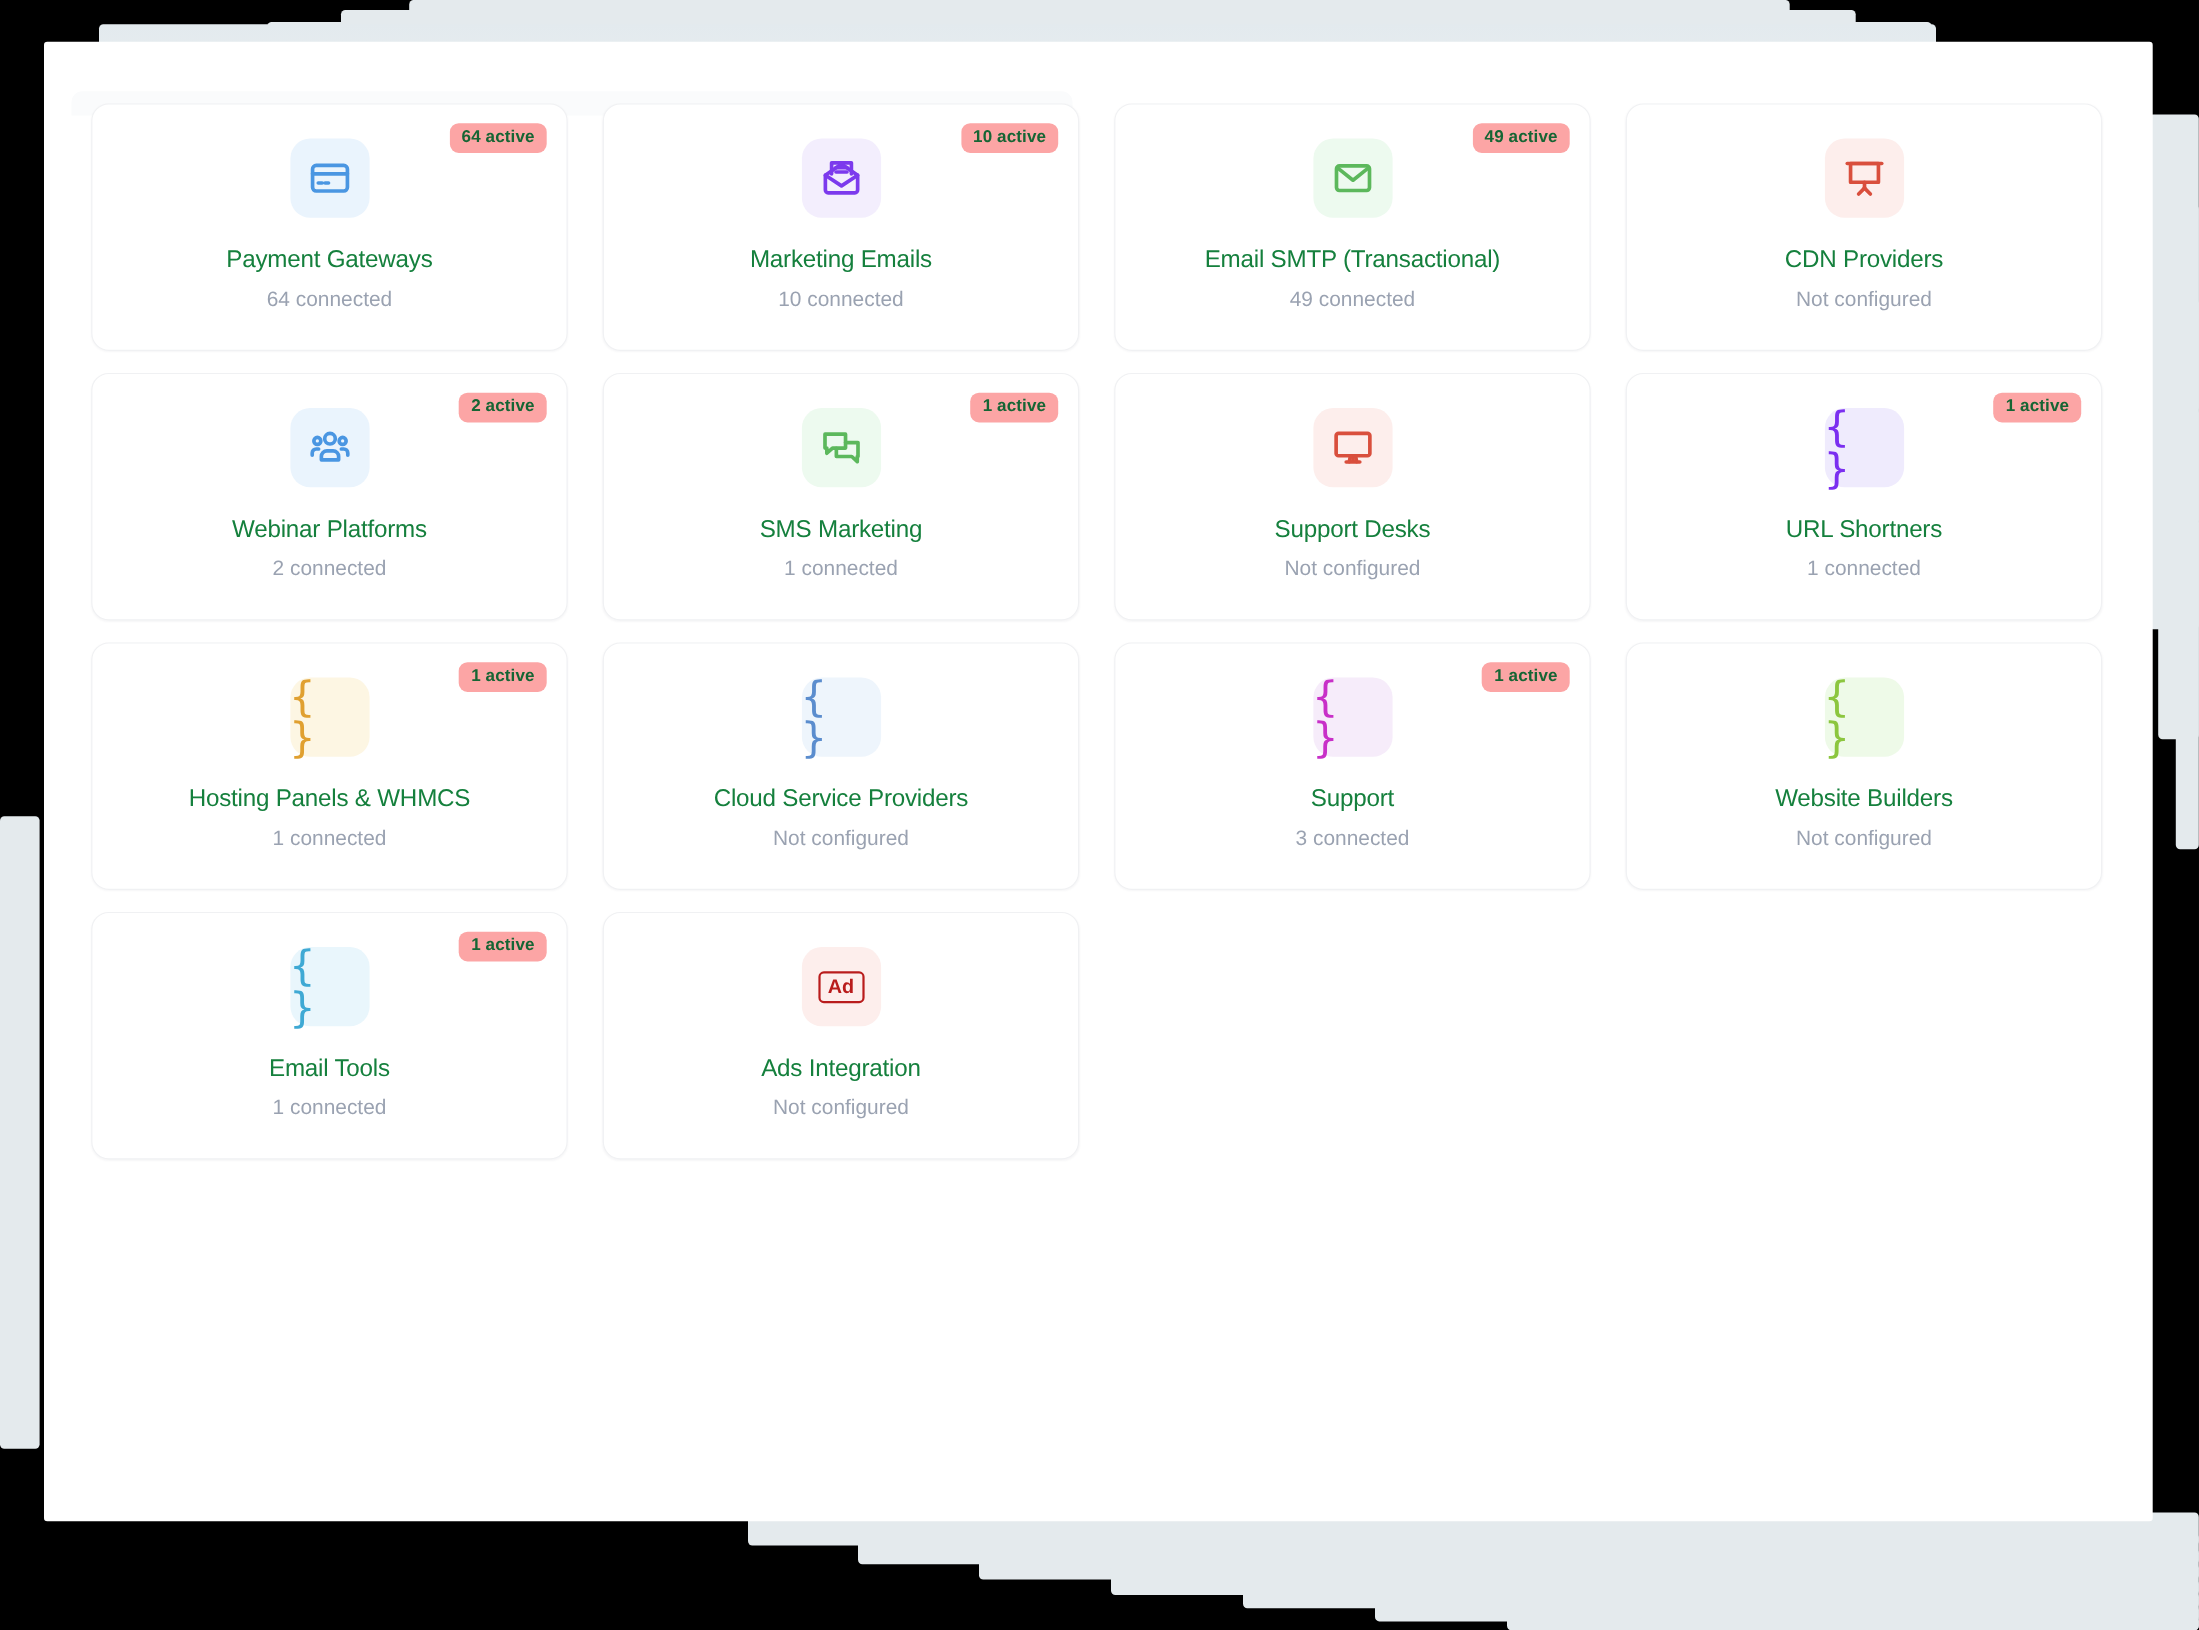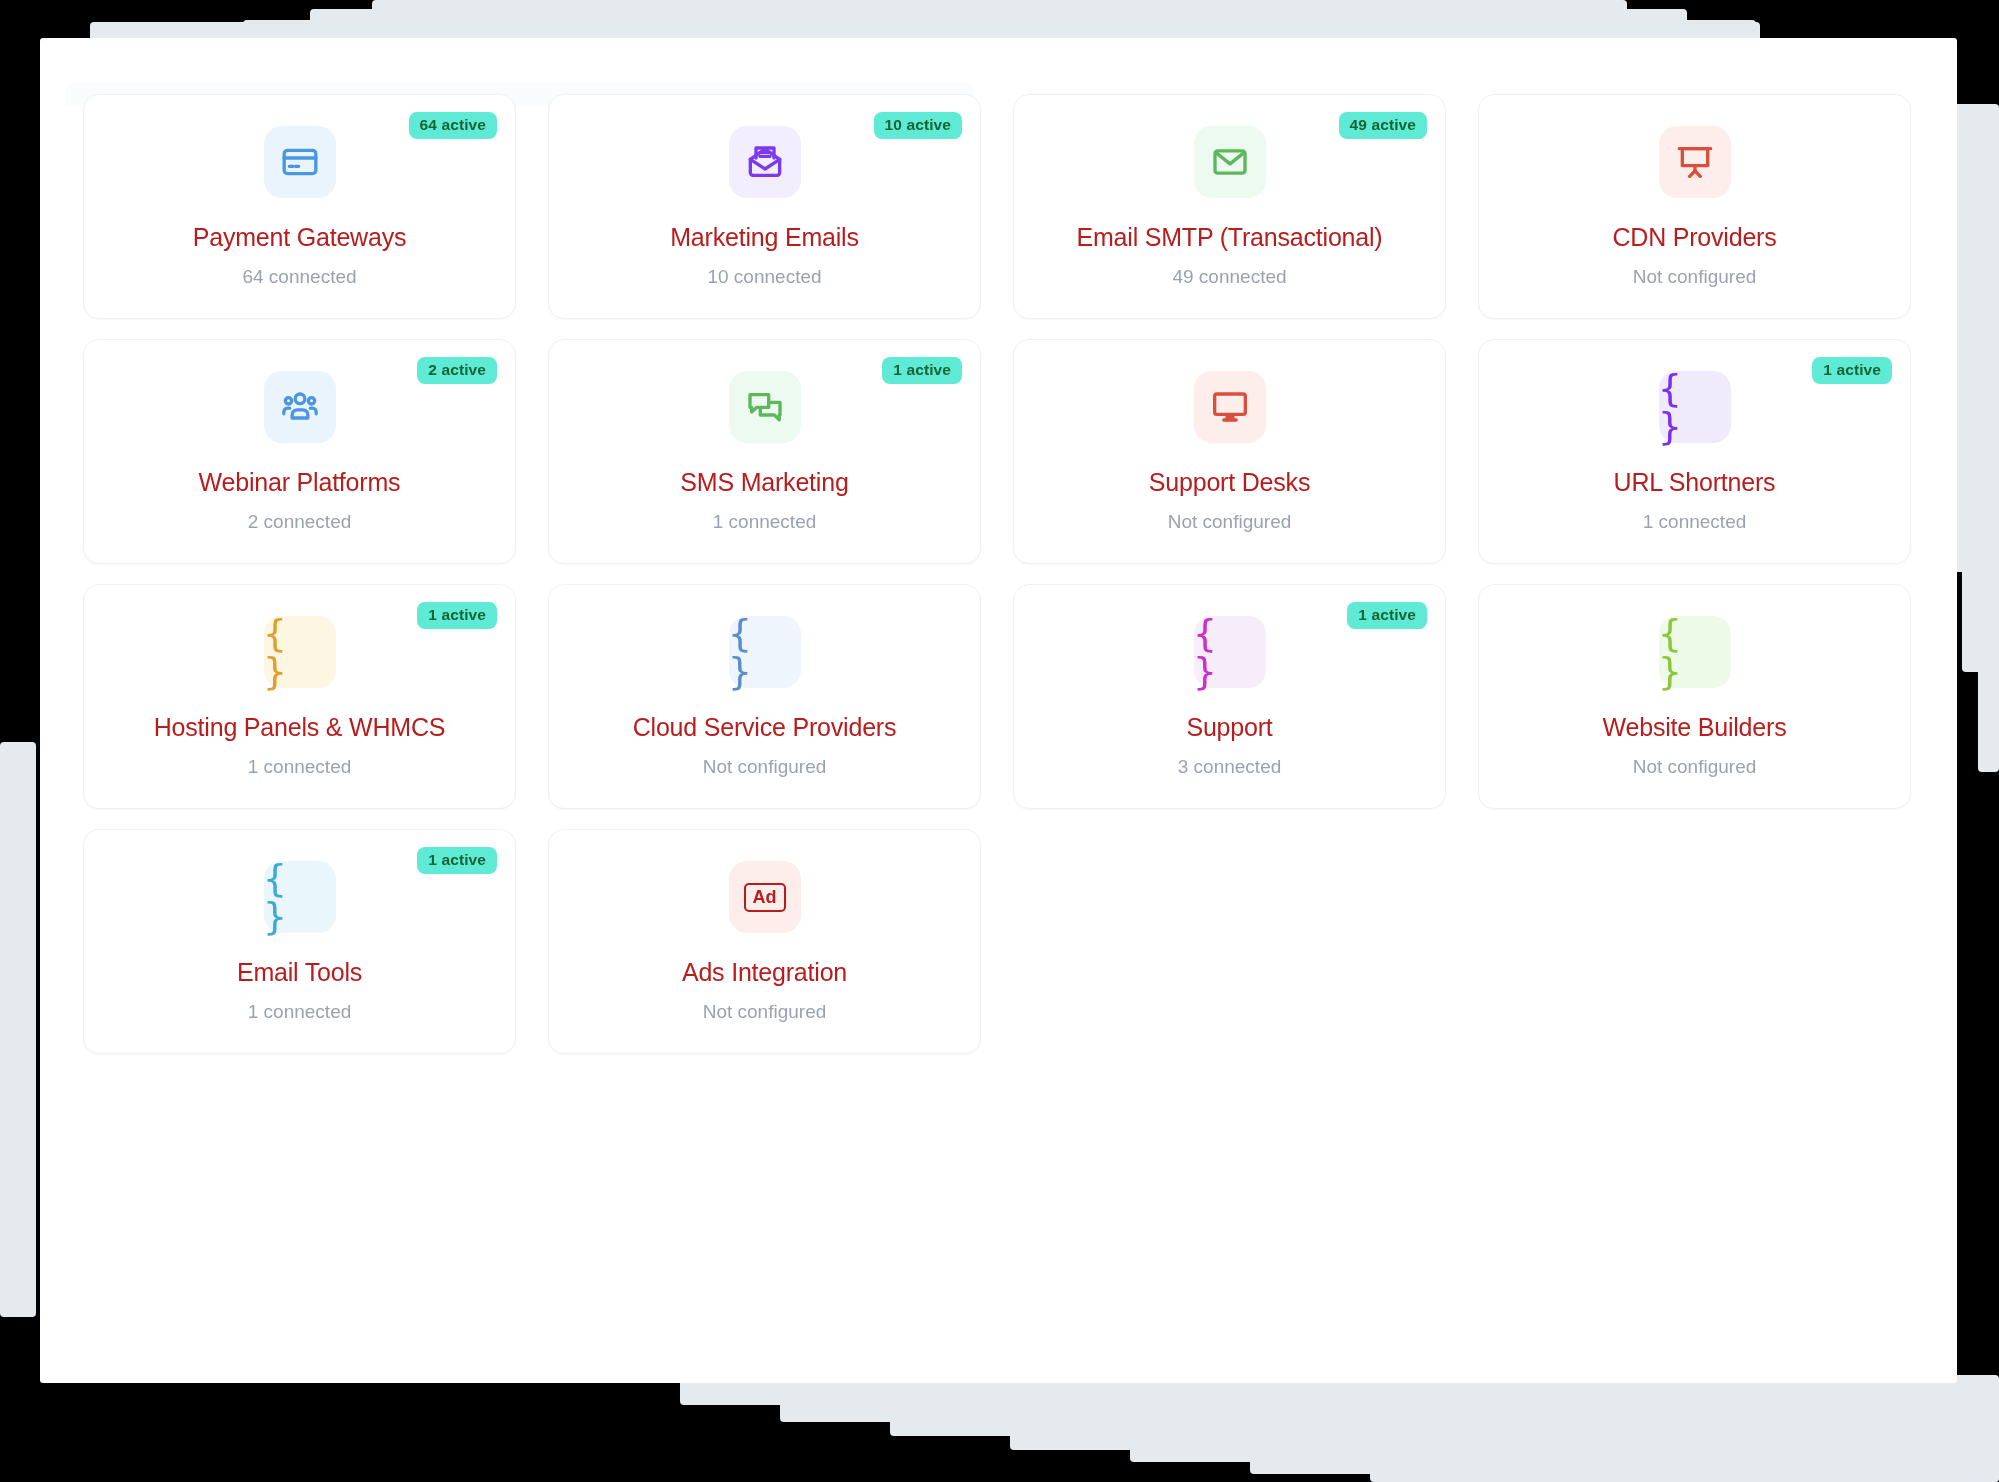--- a/index.html
+++ b/index.html
@@ -88,21 +88,21 @@
     display: flex;
     flex-direction: column;
     align-items: center;
     justify-content: flex-start;
     padding-top: 31px;
   }
   .badge {
     position: absolute;
     top: 17px;
     right: 18px;
-    background: #5eead4;
+    background: #fca5a5;
     color: #166534;
     font-size: 15.5px;
     font-weight: 700;
     letter-spacing: .1px;
     padding: 5px 11px 6px;
     border-radius: 8px;
     line-height: 1;
   }
 
   .icon-wrap {
@@ -126,23 +126,23 @@
     border-radius: 5px;
     padding: 3px 7px 4px;
     font-size: 18px;
     font-weight: 700;
     line-height: 1;
     font-family: "Liberation Sans", sans-serif;
   }
 
   .card-title {
     margin-top: 26px;
-    font-size: 25px;
+    font-size: 22px;
     font-weight: 500;
-    color: #b91c1c;
+    color: #15803d;
     letter-spacing: -0.2px;
     text-align: center;
     line-height: 1.1;
   }
   .card-sub {
     margin-top: 14px;
     font-size: 19px;
     color: #9aa2b1;
     font-weight: 400;
     text-align: center;

